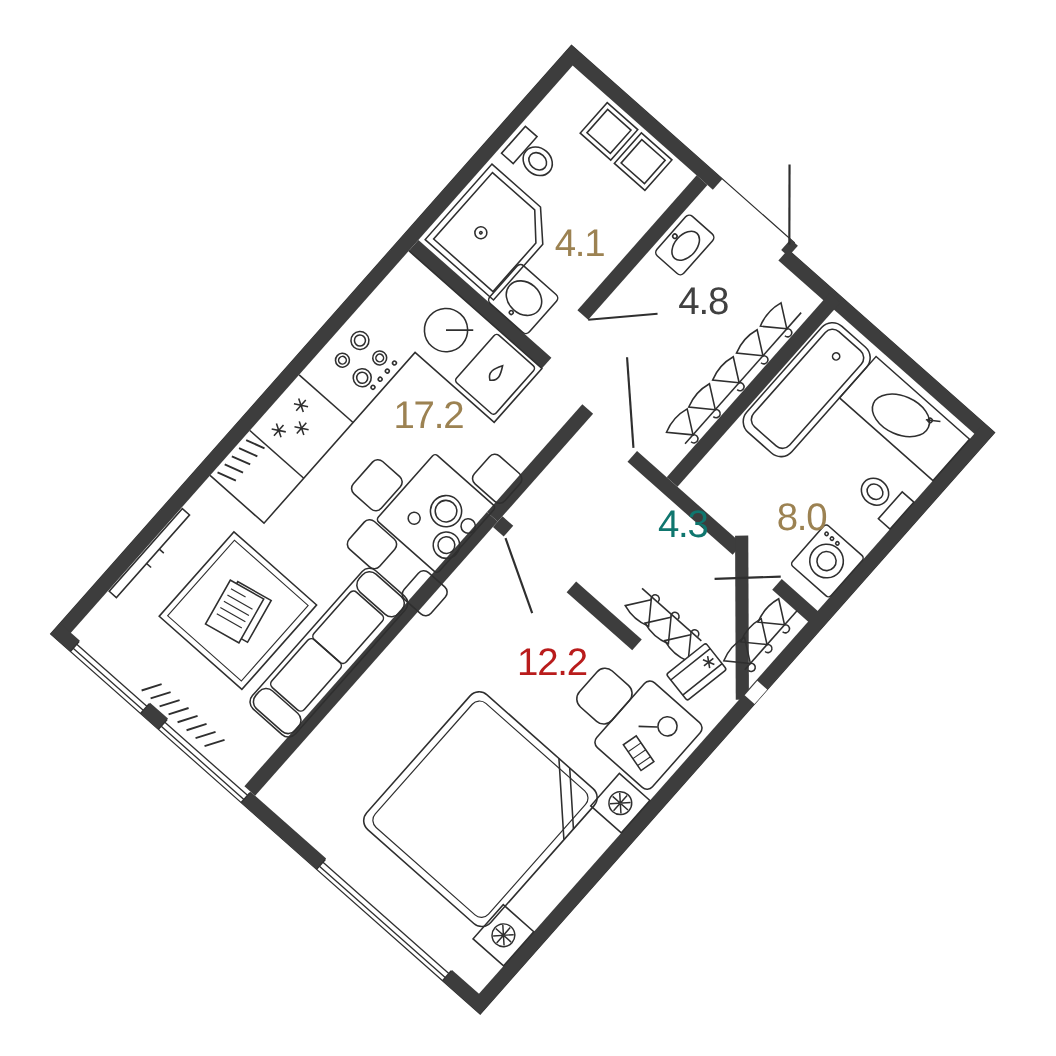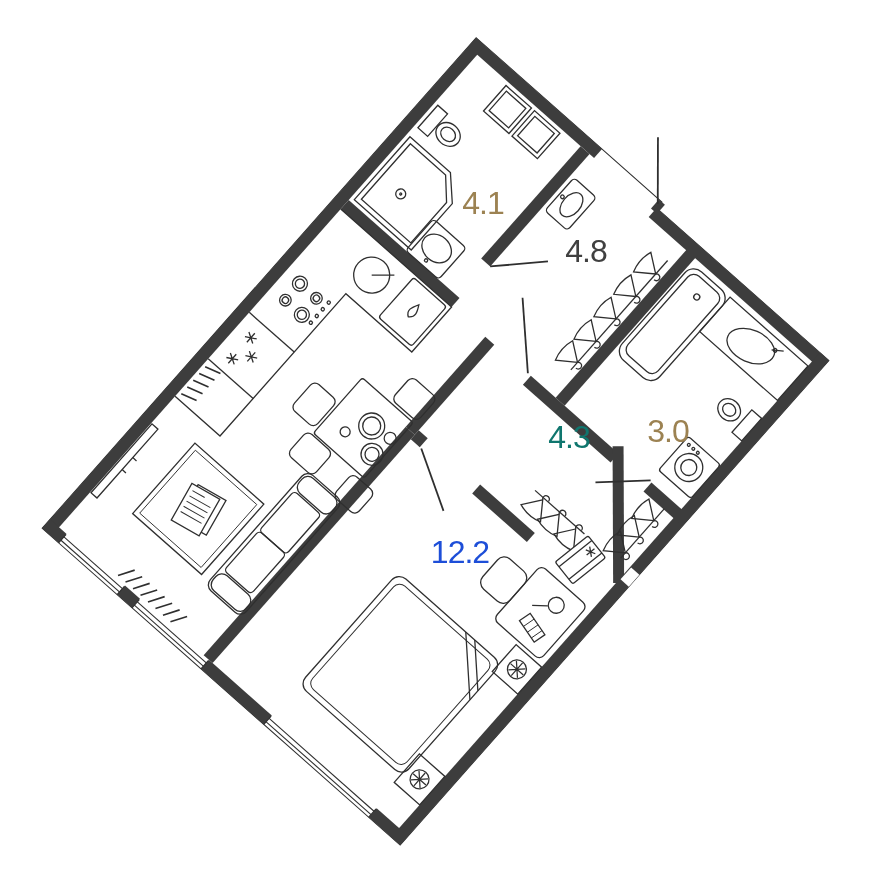--- a/index.html
+++ b/index.html
@@ -249,16 +249,17 @@
         <path d="M434,500 L386,452 M434,488 L398,452"></path>
         <rect x="432" y="574" width="34" height="38"></rect>
         <use href="#lampstar" transform="translate(449,593) scale(0.95)"></use>
       </g>
     </g>
   </g>
 </svg>
 
   <div class="room-label" style="left: 483px; top: 203px; color: rgb(156, 130, 82);">4.1</div>
   <div class="room-label" style="left: 586px; top: 251px; color: #404040;">4.8</div>
+  <div class="room-label" style="left: 357px; top: 346px; color: rgb(156, 130, 82);">17.2</div>
   <div class="room-label" style="left: 569px; top: 437px; color: #0f766e;">4.3</div>
-  <div class="room-label" style="left: 668px; top: 431px; color: rgb(156, 130, 82);">3.0</div>
-  <div class="room-label" style="left: 460px; top: 552px; color: #1d4ed8;">12.2</div>
+  <div class="room-label" style="left: 668px; top: 431px; color: rgb(156, 130, 82);">8.0</div>
+  <div class="room-label" style="left: 460px; top: 552px; color: #b91c1c;">12.2</div>
 </div>
 
 </body></html>

